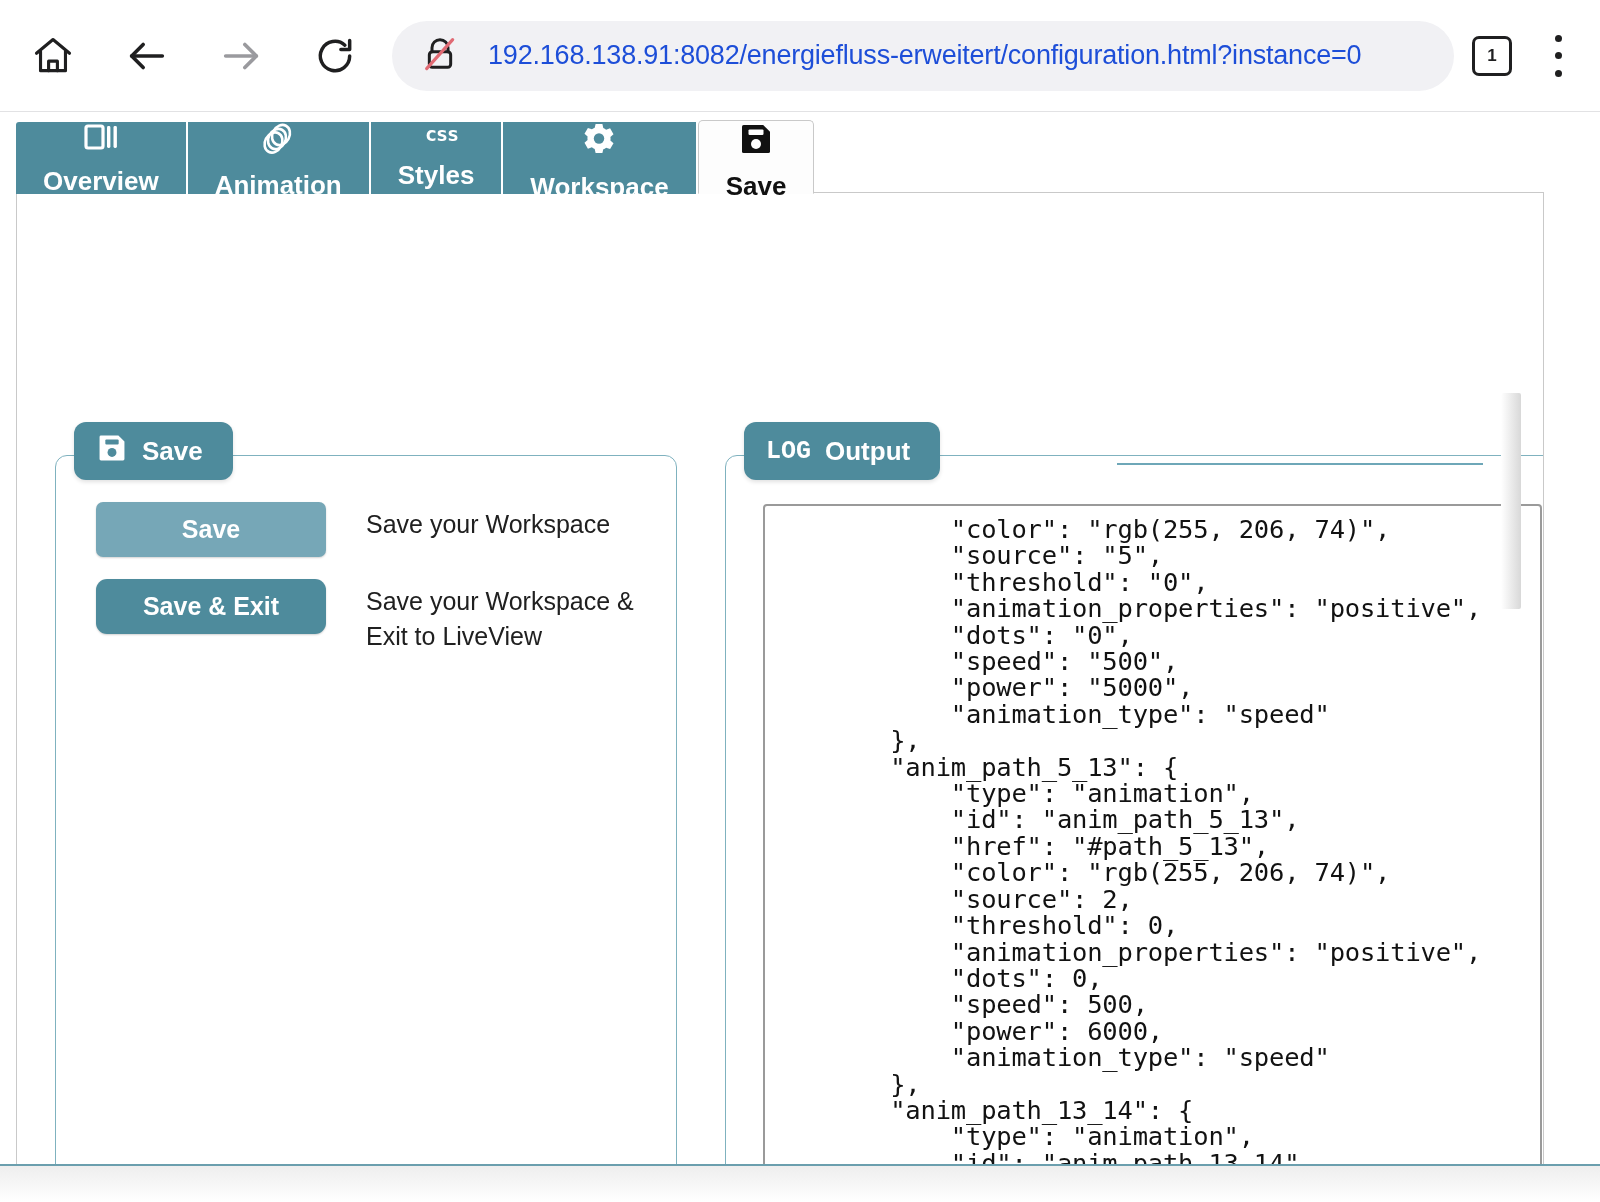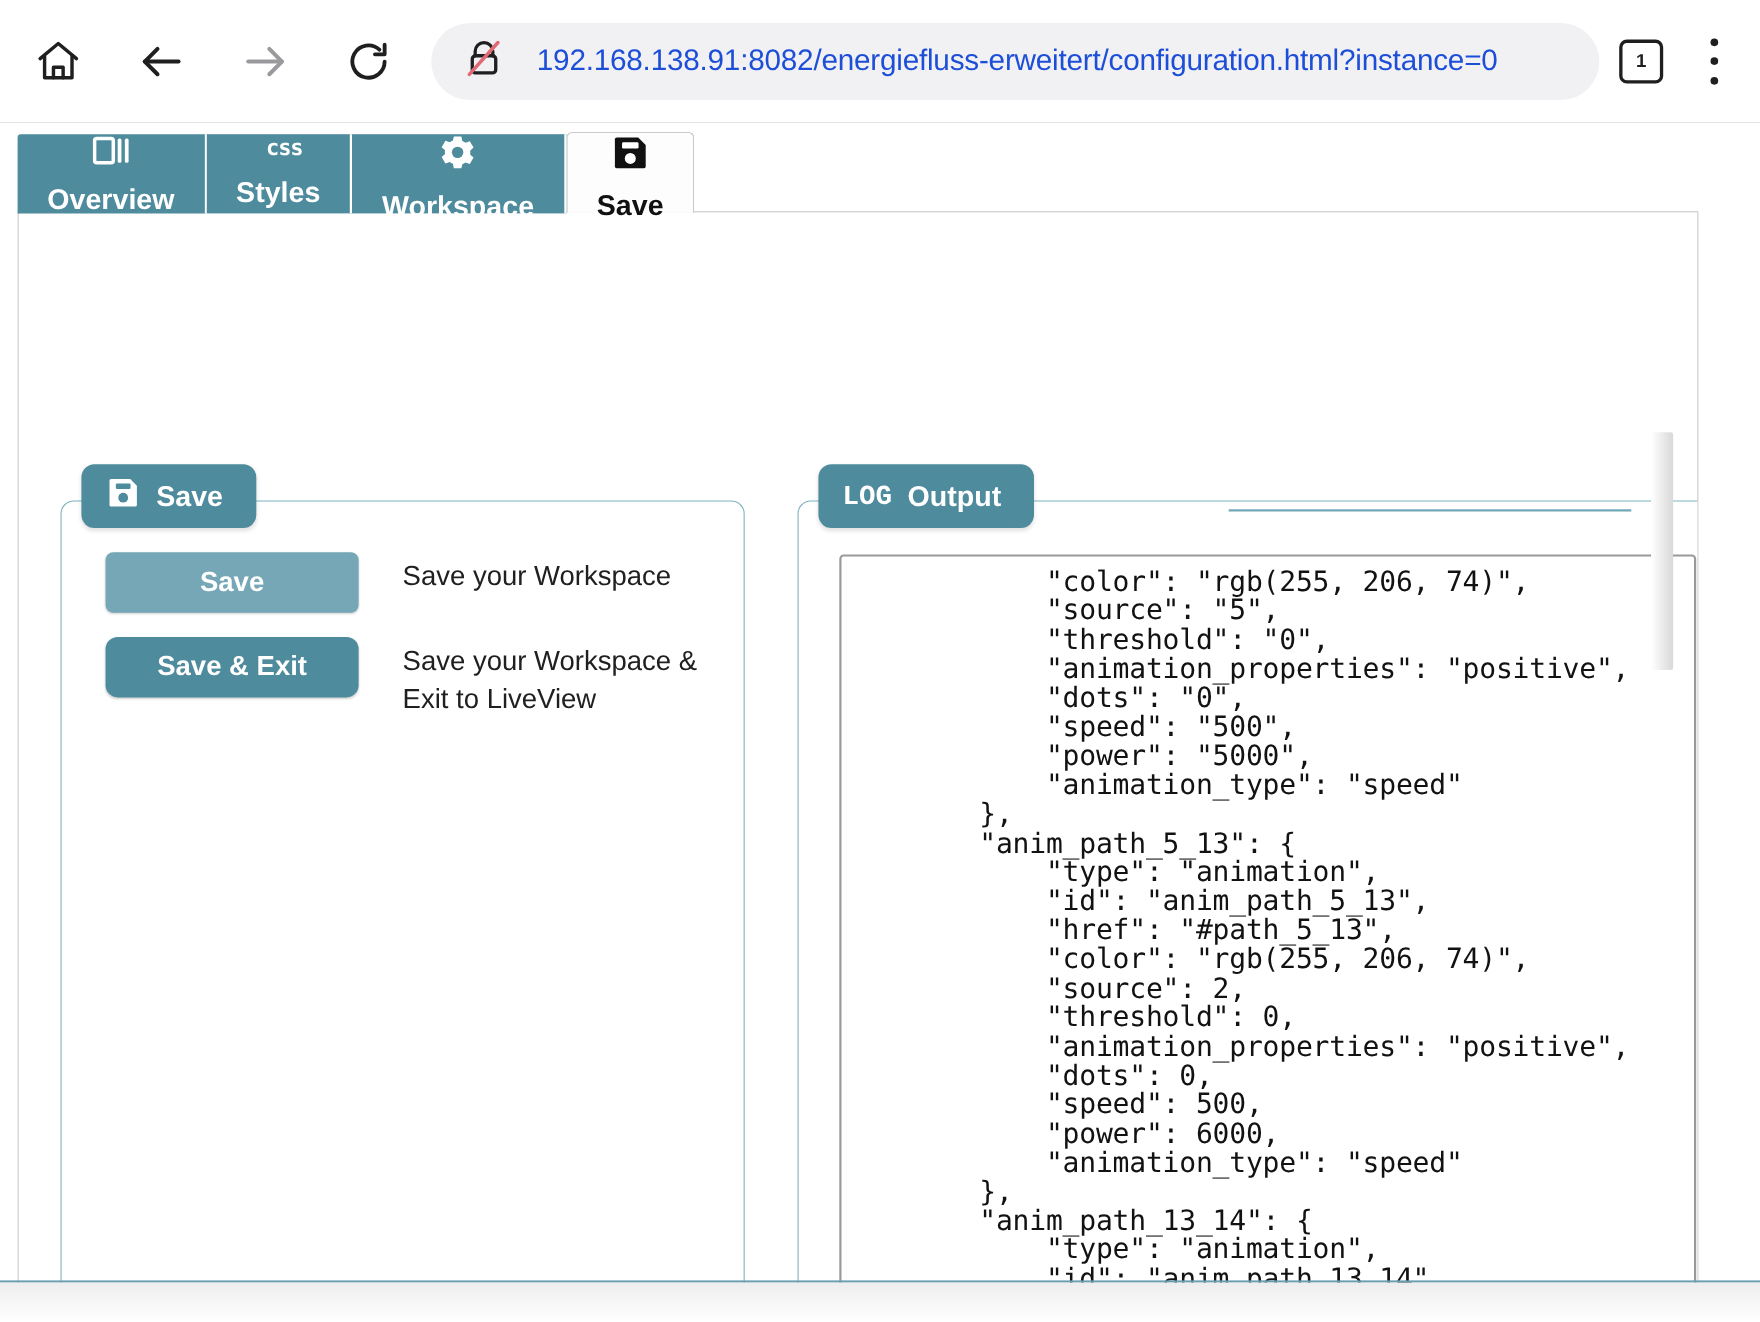--- a/index.html
+++ b/index.html
@@ -311,20 +311,30 @@
         <svg width="34" height="30" viewBox="0 0 34 30" fill="none">
           <rect x="2" y="4" width="17" height="22" rx="2" stroke="#ffffff" stroke-width="3.2"></rect>
           <rect x="23" y="4" width="3.4" height="22" rx="1.4" fill="#ffffff"></rect>
           <rect x="29.5" y="4" width="3.4" height="22" rx="1.4" fill="#ffffff"></rect>
         </svg>
       </span>
       <span>Overview</span>
     </div>
 
 
+    <div class="tab">
+      <span class="ticon">
+        <svg width="34" height="34" viewBox="0 0 34 34" fill="none" stroke="#ffffff" stroke-width="2.6">
+          <ellipse cx="20" cy="13" rx="8.5" ry="10.5" transform="rotate(28 20 13)"></ellipse>
+          <ellipse cx="16" cy="17" rx="8.5" ry="10.5" transform="rotate(28 16 17)"></ellipse>
+          <ellipse cx="12.5" cy="20.5" rx="8.5" ry="10.5" transform="rotate(28 12.5 20.5)"></ellipse>
+        </svg>
+      </span>
+      <span>Animation</span>
+    </div>
 
     <div class="tab">
       <span class="css-mark">css</span>
       <span>Styles</span>
     </div>
 
     <div class="tab">
       <span class="ticon">
         <svg width="36" height="36" viewBox="0 0 36 36" fill="#ffffff">
           <path d="M14.6 2h6.8l.9 4.1c1 .35 2 .92 2.8 1.6l4-1.4 3.4 5.9-3.1 2.8c.1.5.16 1.1.16 1.7s-.06 1.2-.16 1.7l3.1 2.8-3.4 5.9-4-1.4c-.8.7-1.8 1.25-2.8 1.6L21.4 31h-6.8l-.9-4.1c-1-.35-2-.9-2.8-1.6l-4 1.4-3.4-5.9 3.1-2.8c-.1-.5-.16-1.1-.16-1.7s.06-1.2.16-1.7L3.5 11.8l3.4-5.9 4 1.4c.8-.68 1.8-1.25 2.8-1.6z"></path>

